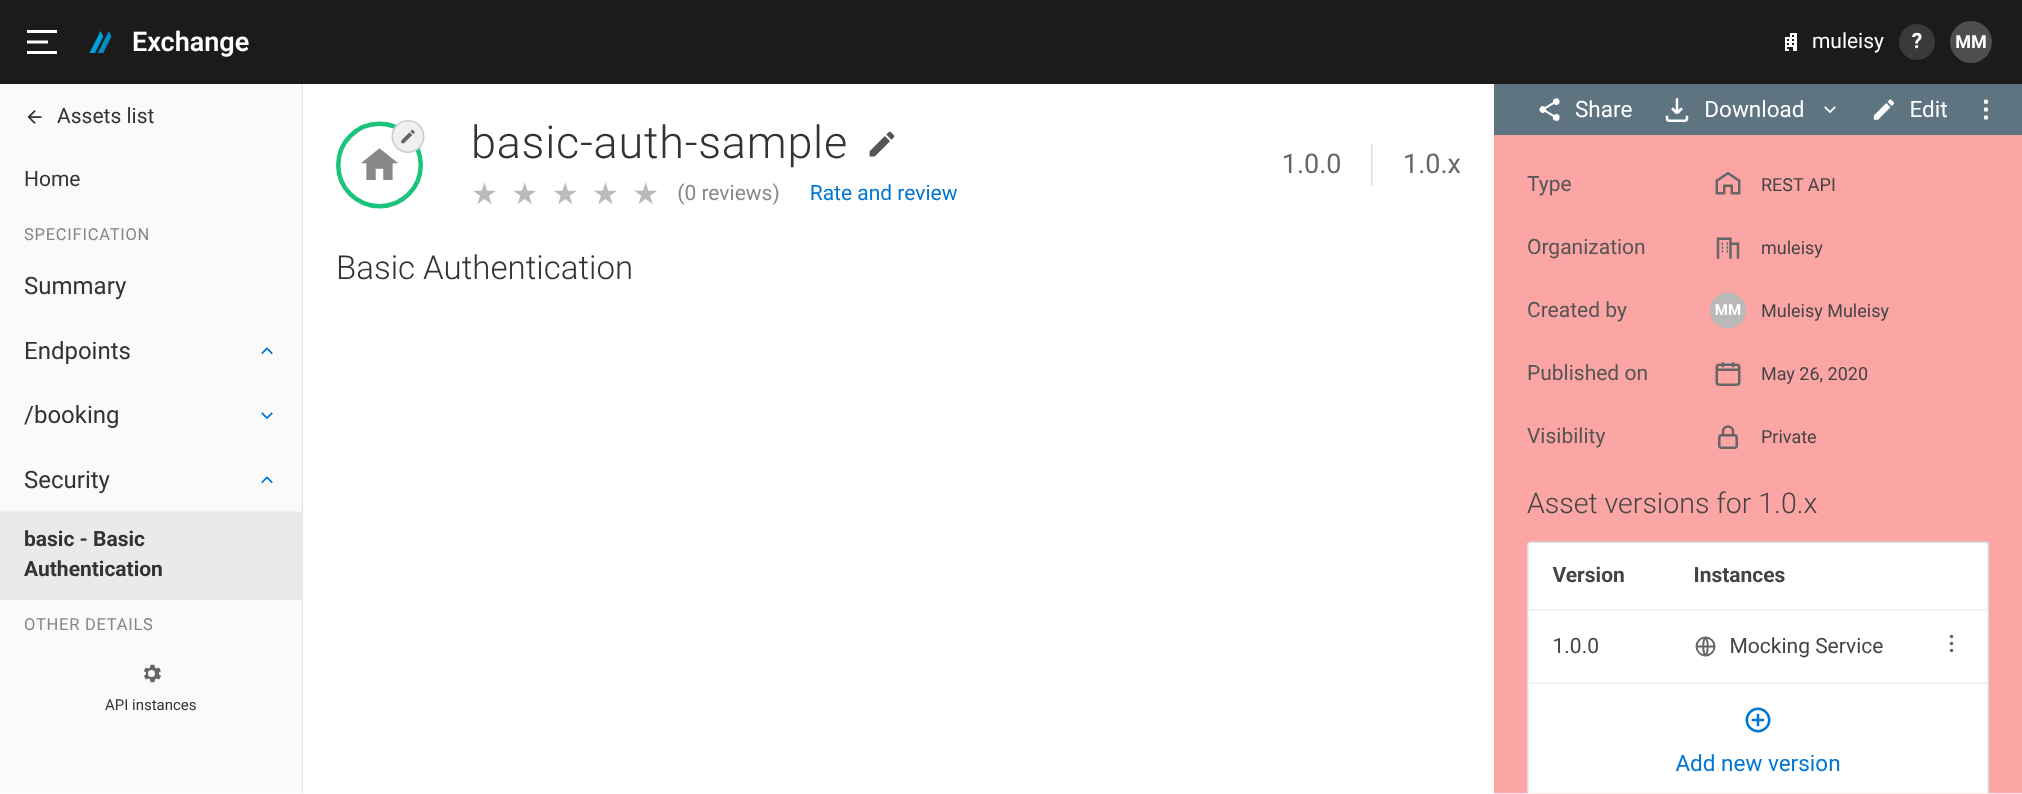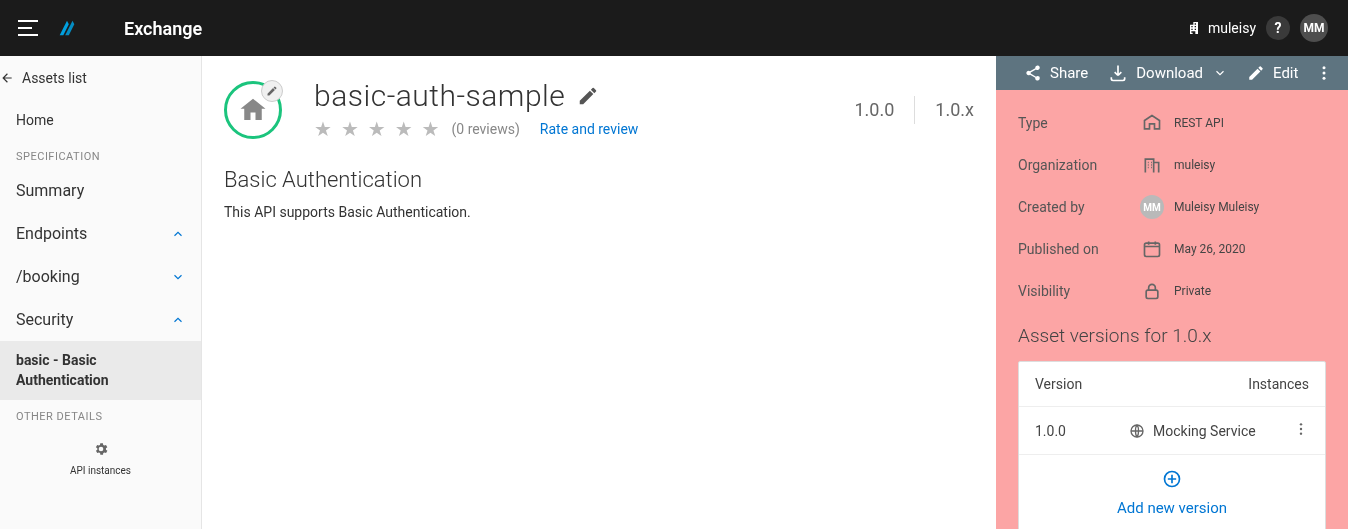--- a/index.html
+++ b/index.html
@@ -5,33 +5,33 @@
   * { box-sizing: border-box; margin: 0; padding: 0; }
   body { font-family: -apple-system, BlinkMacSystemFont, "Segoe UI", Roboto, Helvetica, Arial, sans-serif; font-size: 14px; color: #333; background: #fff; width: 1348px; height: 529px; overflow: hidden; }
 
   
   .topbar { height: 56px; background: #1b1b1b; display: flex; align-items: center; color: #fff; }
   .hamburger { width: 56px; height: 56px; display: flex; flex-direction: column; align-items: center; justify-content: center; cursor: pointer; gap: 5px; }
   .hamburger span { display: block; width: 20px; height: 2px; background: #fff; }
   .hamburger span:nth-child(2) { width: 14px; margin-right: 6px; }
   .logo { display: flex; align-items: center; gap: 10px; }
   .logo-mark { width: 22px; height: 22px; }
-  .logo-text { font-size: 18px; font-weight: 600; margin-left: 36px; }
+  .logo-text { font-size: 18px; font-weight: 600; }
   .topbar-spacer { flex: 1; }
   .topbar-right { display: flex; align-items: center; gap: 10px; padding-right: 20px; }
   .top-icon { display: flex; align-items: center; gap: 6px; color: #fff; cursor: pointer; }
   .help-circle { width: 24px; height: 24px; border-radius: 50%; background: #3a3a3a; display: flex; align-items: center; justify-content: center; font-weight: 700; }
   .avatar-circle { width: 28px; height: 28px; border-radius: 50%; background: #4e4e4e; display: flex; align-items: center; justify-content: center; font-weight: 700; font-size: 12px; }
 
   
   .shell { display: flex; height: calc(529px - 56px); }
 
   
   .sidebar { width: 202px; border-right: 1px solid #e5e5e5; background: #fafafa; overflow: hidden; font-size: 14px; }
-  .sidebar .back { display: flex; align-items: center; gap: 8px; padding: 14px 0; cursor: pointer; color: #333; }
+  .sidebar .back { display: flex; align-items: center; gap: 8px; padding: 14px 16px; cursor: pointer; color: #333; }
   .sidebar .section-label { padding: 10px 16px 6px; font-size: 11px; letter-spacing: 0.5px; color: #868686; text-transform: uppercase; }
   .sidebar-item { display: flex; align-items: center; justify-content: space-between; padding: 12px 16px; cursor: pointer; color: #333; font-size: 16px; }
   .sidebar-item.selected { background: #eaeaea; font-weight: 700; font-size: 14px; padding: 10px 16px; line-height: 1.4; }
   .chevron { width: 14px; height: 14px; stroke: #0176d3; stroke-width: 2; fill: none; }
   .side-icon-row { display: flex; align-items: center; gap: 8px; padding: 12px 16px; font-size: 10px; cursor: pointer; flex-direction: column; }
 
   
   .main { flex: 1; padding: 22px 22px; overflow: hidden; }
   .title-row { display: flex; align-items: center; gap: 32px; }
   .asset-icon { width: 58px; height: 58px; border: 3px solid #1bc47d; border-radius: 50%; display: flex; align-items: center; justify-content: center; position: relative; }
@@ -57,21 +57,21 @@
 
   .metadata { background: #fca5a5; padding: 12px 22px 22px; }
   .meta-row { display: flex; align-items: center; min-height: 42px; color: #444; }
   .meta-label { width: 120px; font-size: 14px; color: #555; }
   .meta-icon { width: 28px; display: flex; align-items: center; justify-content: center; margin-right: 8px; }
   .meta-value { font-size: 12px; }
   .meta-avatar { width: 24px; height: 24px; border-radius: 50%; background: #b9b9b9; color: #fff; font-size: 10px; display: flex; align-items: center; justify-content: center; font-weight: 700; }
 
   .versions-heading { font-size: 19px; font-weight: 300; color: #444; margin: 12px 0 14px; }
   .versions-table { background: #fff; border: 1px solid #ddd; border-radius: 2px; }
-  .versions-table .thead { display: flex; padding: 14px 16px; border-bottom: 1px solid #eee; font-weight: 400; color: #444; font-size: 14px; justify-content: space-between; }
+  .versions-table .thead { display: flex; padding: 14px 16px; border-bottom: 1px solid #eee; font-weight: 700; color: #444; font-size: 14px; }
   .versions-table .tcell-v { width: 94px; }
   .versions-table .trow { display: flex; align-items: center; padding: 14px 16px; border-bottom: 1px solid #eee; font-size: 14px; color: #444; }
   .versions-table .trow .menu { margin-left: auto; cursor: pointer; }
   .add-version { display: flex; align-items: center; gap: 10px; padding: 14px 16px; color: #0176d3; cursor: pointer; font-size: 15px; flex-direction: column; }
   svg { flex-shrink: 0; }
 </style>
 </head>
 <body>
 
 <div class="topbar">
@@ -176,21 +176,20 @@
         </div>
       </div>
       <div class="versions-top">
         <span>1.0.0</span>
         <div class="divider"></div>
         <span>1.0.x</span>
       </div>
     </div>
 
     <div class="page-heading">Basic Authentication</div>
-    <div class="body-text">This API supports Basic Authentication.</div>
   </div>
 
   <div class="rightpanel">
     <div class="actionbar">
       <div class="action">
         <svg width="18" height="18" viewBox="0 0 24 24">
             <path fill="#fff" d="M18 16.08a2.91 2.91 0 0 0-1.96.77L8.91 12.7a3.27 3.27 0 0 0 0-1.39l7.05-4.11A3 3 0 1 0 15 5a3 3 0 0 0 .05.56L8 9.67a3 3 0 1 0 0 4.66l7.05 4.12A3 3 0 1 0 18 16.08z"></path>
           </svg>
         <span>Share</span>
       </div>

